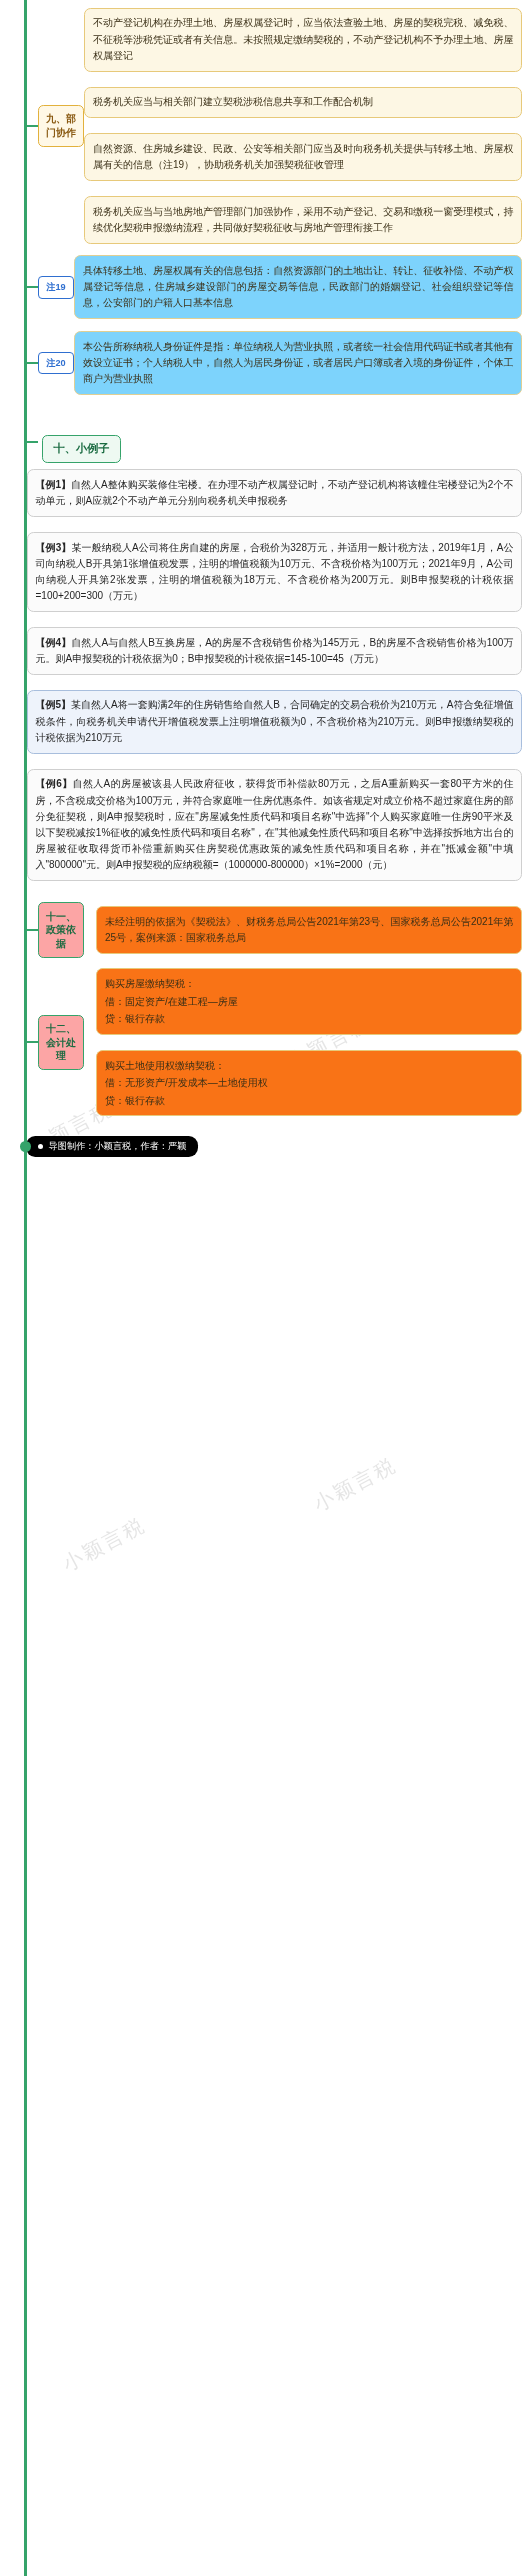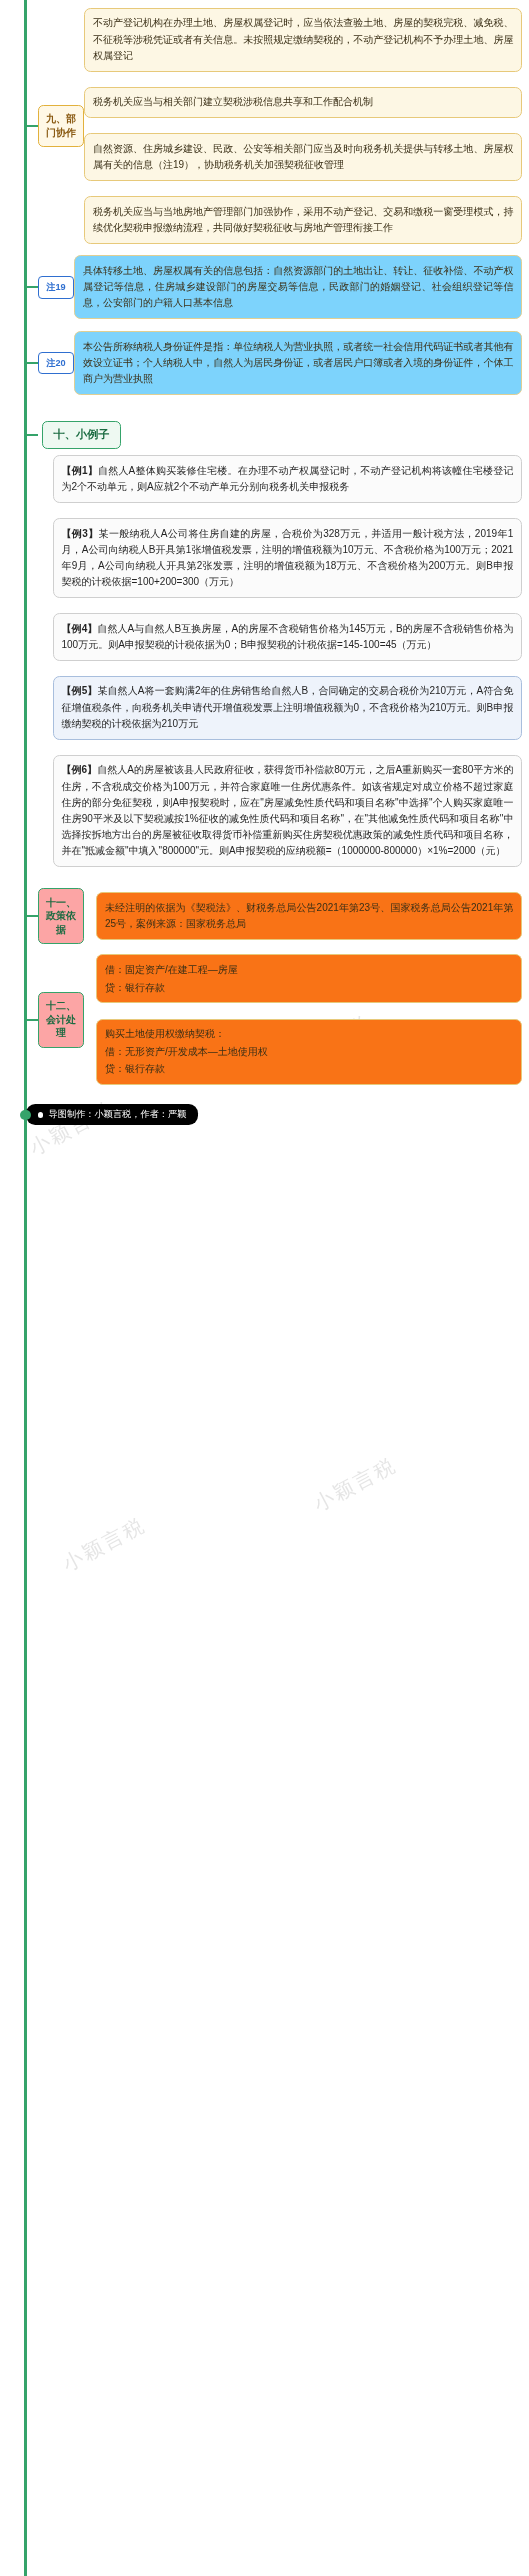--- a/index.html
+++ b/index.html
@@ -36,21 +36,20 @@
     top: 0;
     bottom: 0;
     width: 2.6px;
     background: #35a36a;
   }
 
   .row {
     position: relative;
     display: flex;
     align-items: flex-start;
-    padding-left: 26px;
   }
 
   
   .connector {
     position: relative;
     width: 12px;
     flex: 0 0 12px;
     align-self: center;
     height: 2px;
     background: #35a36a;
@@ -144,20 +143,21 @@
     margin: 9.2px 0 4px 0;
   }
   .title-pill {
     background: #eef9f2;
     border: 1.3px solid #35a36a;
     color: #1a6b41;
     border-radius: 5.3px;
     font-size: 11.2px;
     font-weight: bold;
     padding: 5.3px 10.6px;
+    margin-top: 14px;
   }
 
   .spacer-gap { height: 14.5px; }
 
   
   .footer {
     position: relative;
     margin-top: 17px;
     padding-left: 26px;
     display: flex;
@@ -266,20 +266,21 @@
     <div class="cards right-pad">
       <div class="card plain">未经注明的依据为《契税法》、财税务总局公告2021年第23号、国家税务总局公告2021年第25号，案例来源：国家税务总局</div>
     </div>
   </div>
 
   <div class="group" style="margin-top:8px;">
     <div class="connector"></div>
     <div class="label-box green">十二、会计处理</div>
     <div class="cards right-pad">
       <div class="card plain">
+        <span class="accounting-line">购买房屋缴纳契税：</span>
         <span class="accounting-line">借：固定资产/在建工程—房屋</span>
         <span class="accounting-line">贷：银行存款</span>
       </div>
       <div class="card plain">
         <span class="accounting-line">购买土地使用权缴纳契税：</span>
         <span class="accounting-line">借：无形资产/开发成本—土地使用权</span>
         <span class="accounting-line">贷：银行存款</span>
       </div>
     </div>
   </div>

